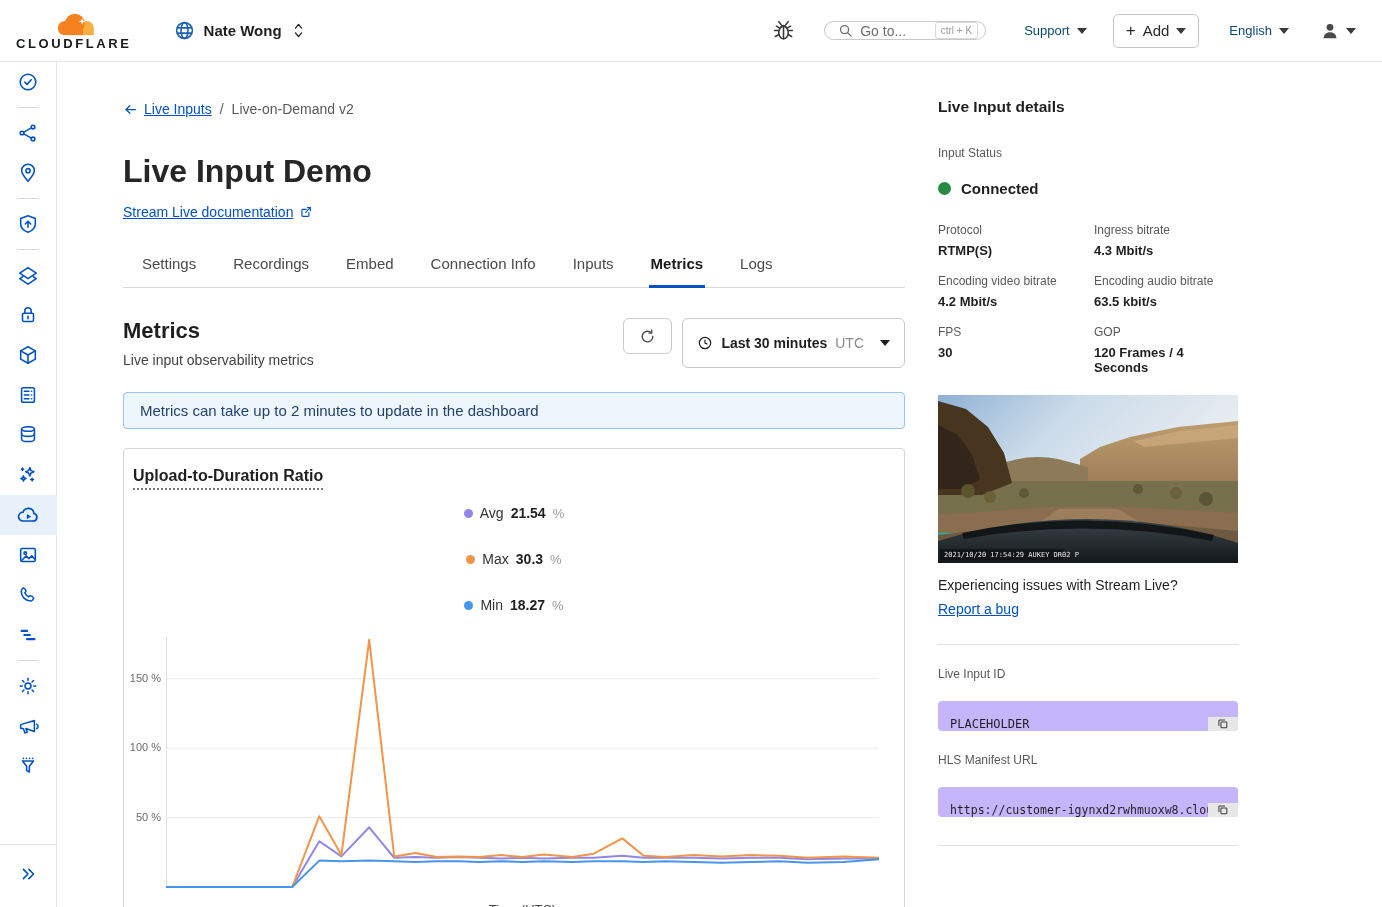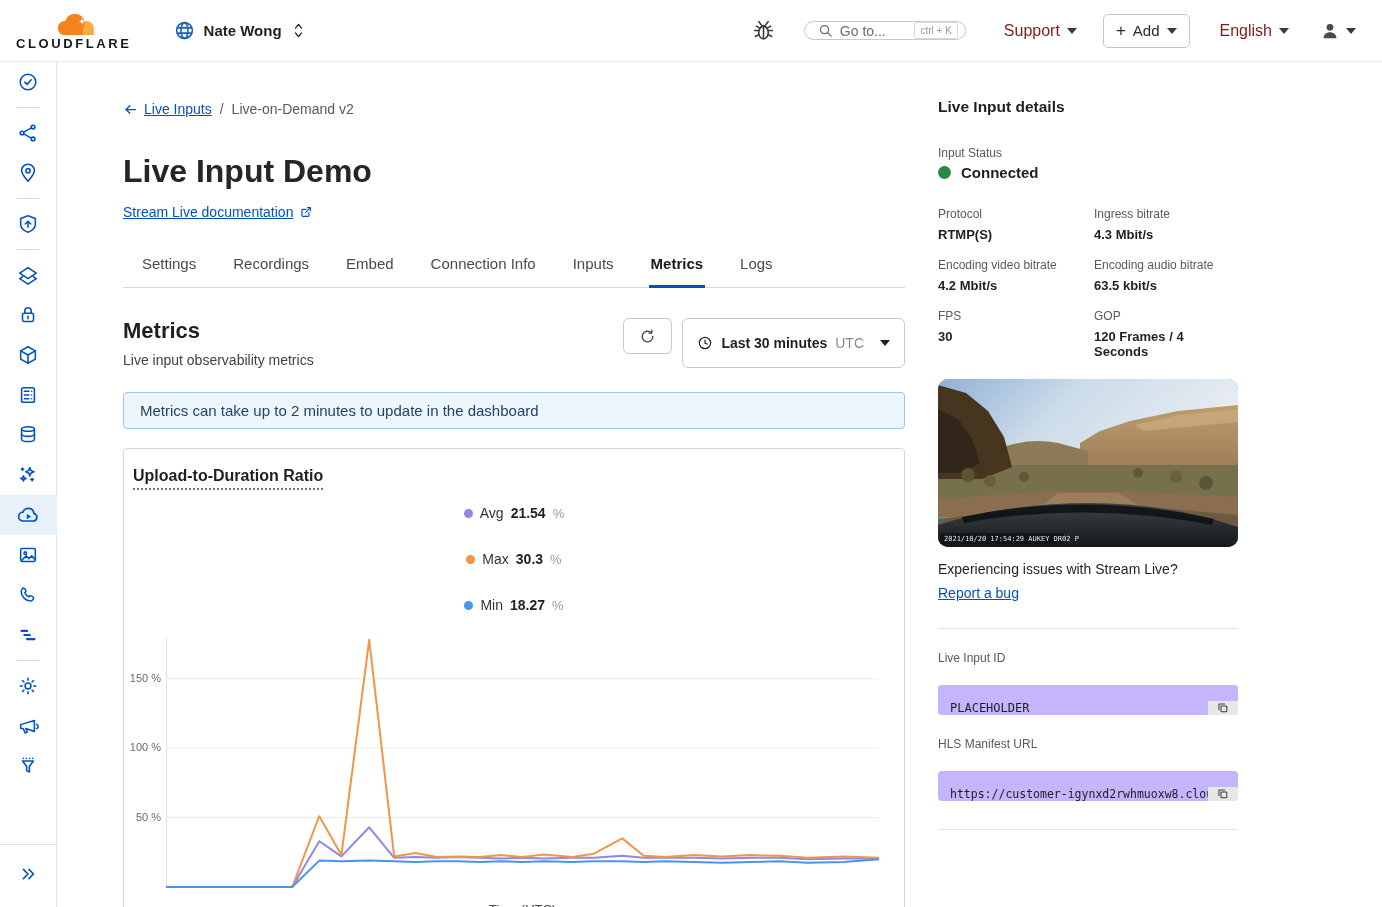--- a/index.html
+++ b/index.html
@@ -12,21 +12,21 @@
   .brand { display:flex; flex-direction:column; align-items:center; cursor:pointer; }
   .brand-word { font-size:13px; font-weight:800; letter-spacing:2.6px; color:#17191a; margin-top:-2px; }
   .account { display:flex; align-items:center; gap:9px; margin-left:42px; cursor:pointer; }
   .account-name { font-size:15px; font-weight:600; color:#1f1f1f; }
   .header-spacer { flex:1; }
   .bug-btn { margin-right:28px; cursor:pointer; display:flex; align-items:center; }
   .search-pill { width:162px; height:19px; border:1px solid #c9c9c9; border-radius:17px;
     display:flex; align-items:center; gap:7px; padding:0 7px 0 13px; cursor:text; }
   .search-text { flex:1; font-size:14px; color:#6e6e6e; }
   .kbd { font-size:10px; color:#9a9a9a; border:1px solid #d8d8d8; border-radius:3px; padding:2px 5px; }
-  .hmenu { display:flex; align-items:center; gap:7px; font-size:16px; color:#7f1d1d; cursor:pointer; }
+  .hmenu { display:flex; align-items:center; gap:7px; font-size:13px; color:#0c4a6e; cursor:pointer; }
   .caret { width:0; height:0; border-left:5px solid transparent; border-right:5px solid transparent;
     border-top:6px solid #3a3a3a; display:inline-block; }
   .support { margin-left:38px; }
   .add-btn { margin-left:26px; height:34px; border:1px solid #c6c6c6; border-radius:5px;
     padding:0 12px; display:flex; align-items:center; gap:7px; font-size:15px; color:#2b2b2b; background:#fff; cursor:pointer; }
   .plus-glyph { font-size:17px; line-height:1; color:#2b2b2b; }
   .lang { margin-left:30px; }
   .avatar { margin-left:30px; display:flex; align-items:center; gap:5px; cursor:pointer; }
 
   
@@ -80,26 +80,26 @@
   .plot-svg { width:713px; height:258px; display:block; }
   .x-labels { position:relative; width:713px; height:15px; margin-top:5px; }
   .x-tick { position:absolute; transform:translateX(-50%); font-size:11.5px; color:#4a4a4a; white-space:nowrap; }
   .x-axis-title { width:713px; text-align:center; margin-top:11px; font-size:13px; color:#4a4a4a; padding-bottom:4px; }
 
   
   .side { position:absolute; left:938px; top:62px; width:300px; }
   .side-heading { margin-top:36px; font-size:15.5px; font-weight:700; color:#1f1f1f; }
   .field-label { font-size:12px; color:#595959; }
   .status-label { margin-top:30px; }
-  .status-row { margin-top:4px; display:flex; align-items:center; gap:10px; }
+  .status-row { margin-top:20px; display:flex; align-items:center; gap:10px; }
   .status-dot { width:13px; height:13px; border-radius:50%; background:#278a43; }
   .status-text { font-size:15px; font-weight:700; color:#1f1f1f; }
   .detail-grid { margin-top:26px; display:grid; grid-template-columns:1fr 1fr; column-gap:12px; row-gap:16px; }
   .detail-value { margin-top:6px; font-size:13px; font-weight:700; color:#1f1f1f; }
-  .video-wrap { margin-top:20px; width:300px; height:168px; border-radius:10px; overflow:hidden; position:relative; background:#14b8a6; }
+  .video-wrap { margin-top:20px; width:300px; height:168px; border-radius:0; overflow:hidden; position:relative; background:#14b8a6; }
   .issues-q { margin-top:14px; font-size:14px; color:#1f1f1f; }
   .report-link { margin-top:8px; display:inline-block; font-size:14px; color:#0051c3; text-decoration:underline; cursor:pointer; }
   .side hr { border:none; border-top:1px solid #e2e2e2; }
   .hr1 { margin-top:26px; }
   .hr2 { margin-top:28px; }
   .id-label { margin-top:22px; }
   .copy-field { margin-top:20px; height:30px; display:flex; background:#c4b5fd; border-radius:4px; overflow:hidden;align-items:flex-end; }
   .copy-text { flex:1; display:flex; align-items:center; padding:0 12px;
     font-family:"DejaVu Sans Mono", monospace; font-size:12px; color:#1f1f1f;
     white-space:nowrap; overflow:hidden; }

